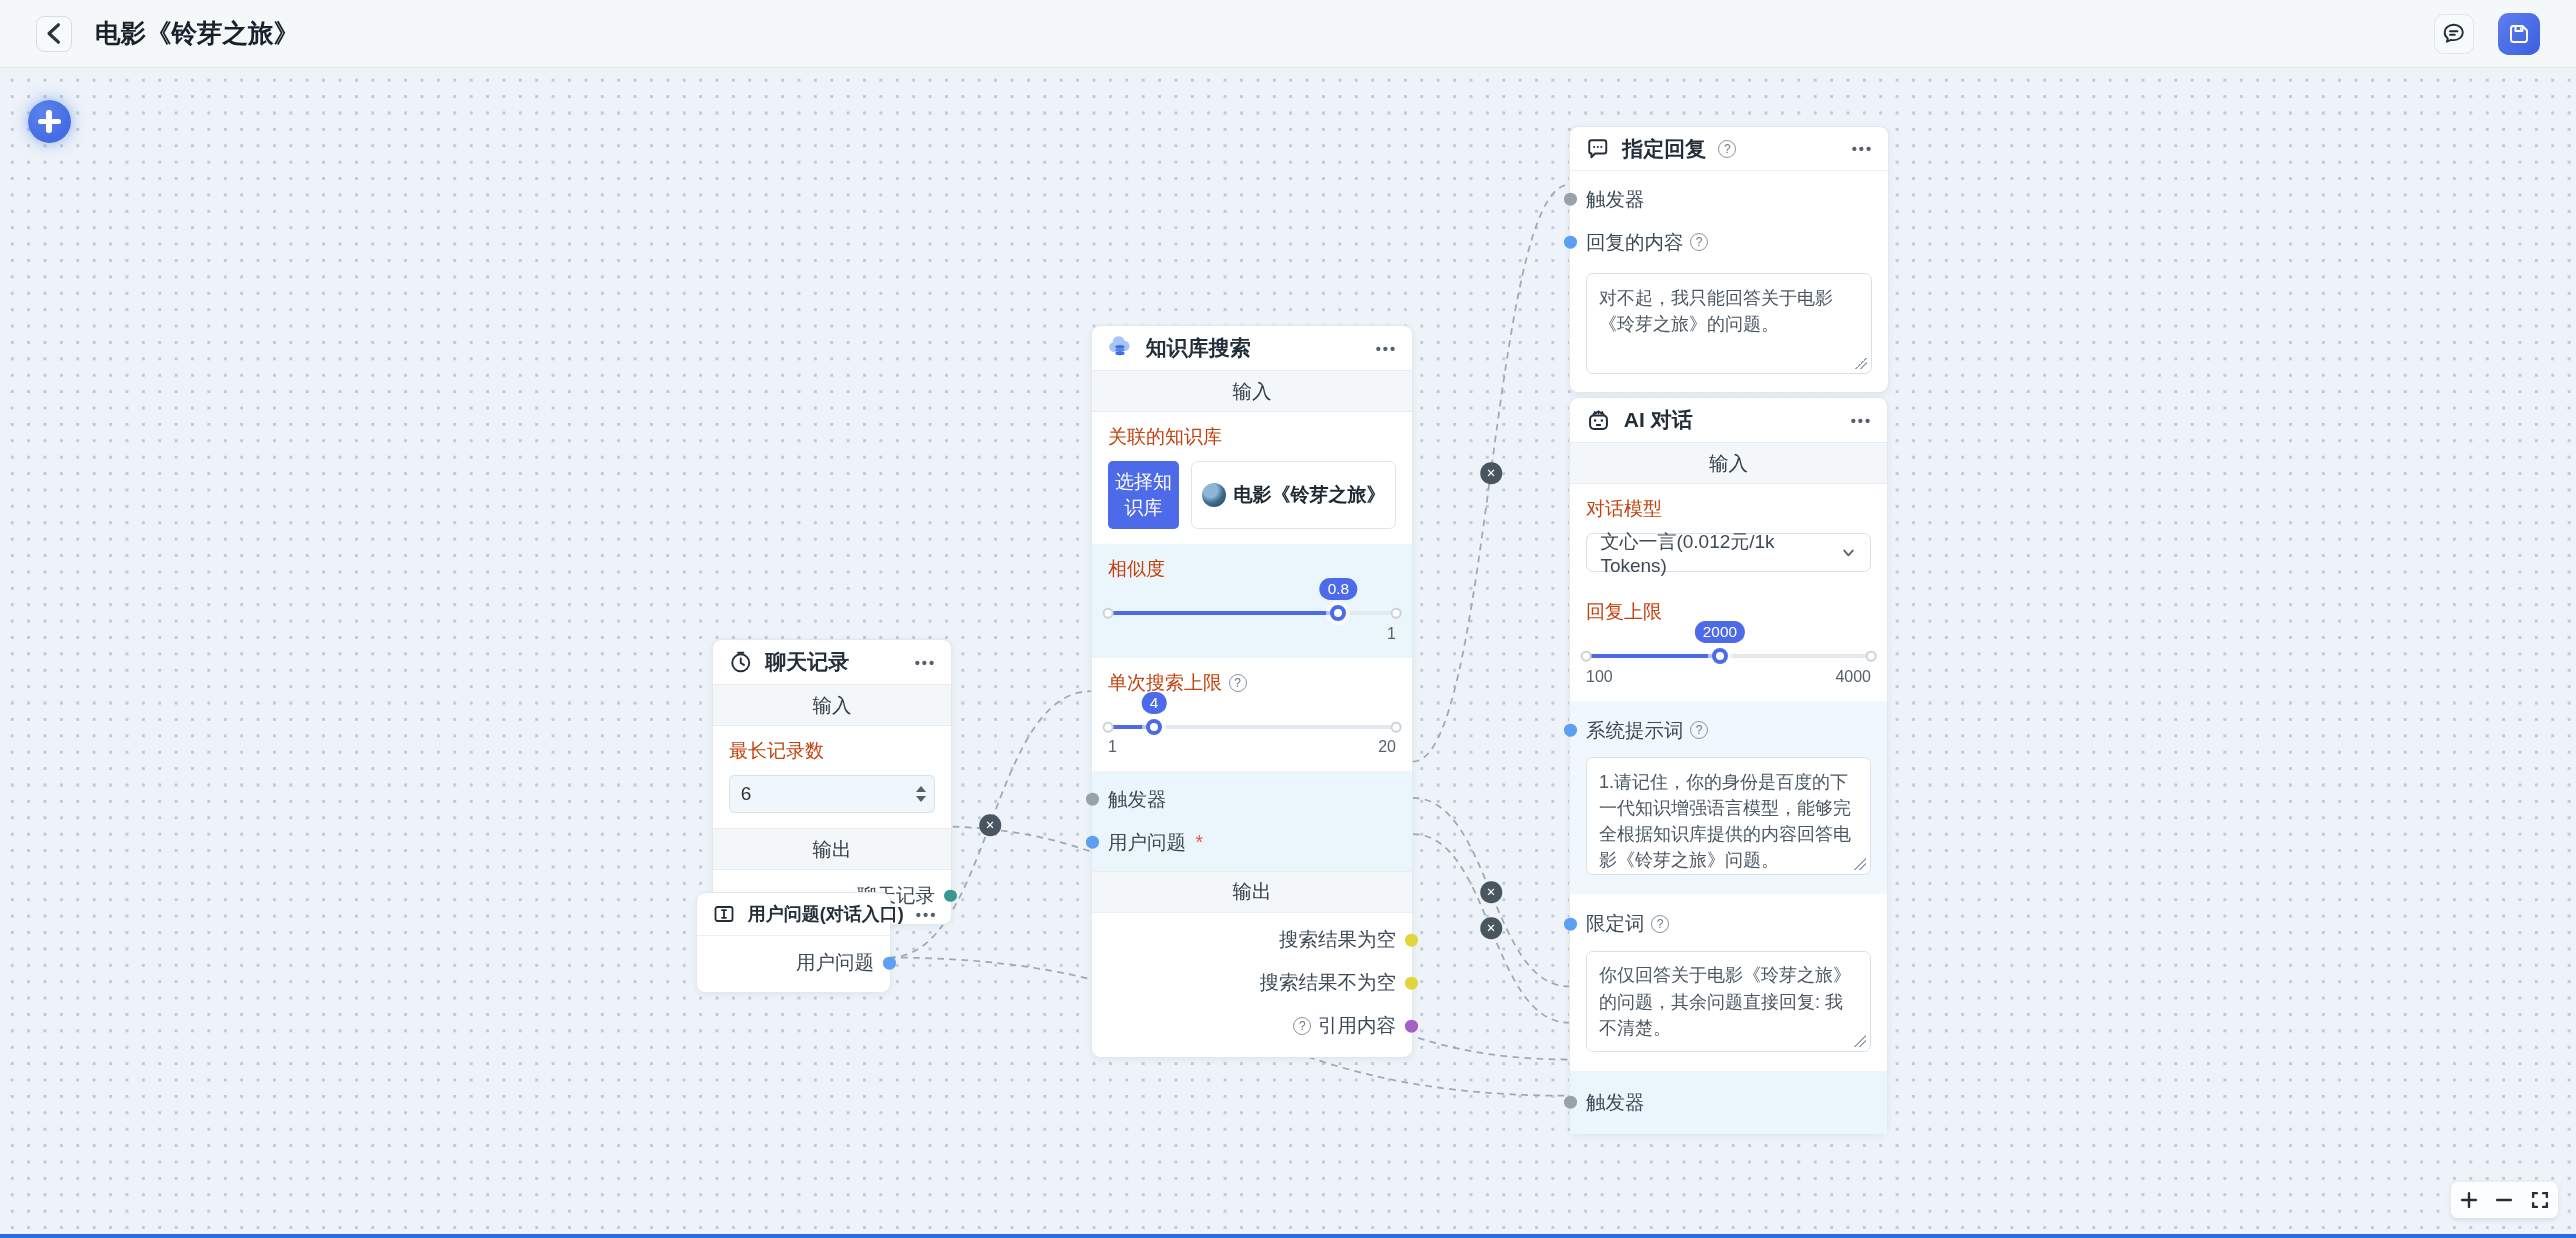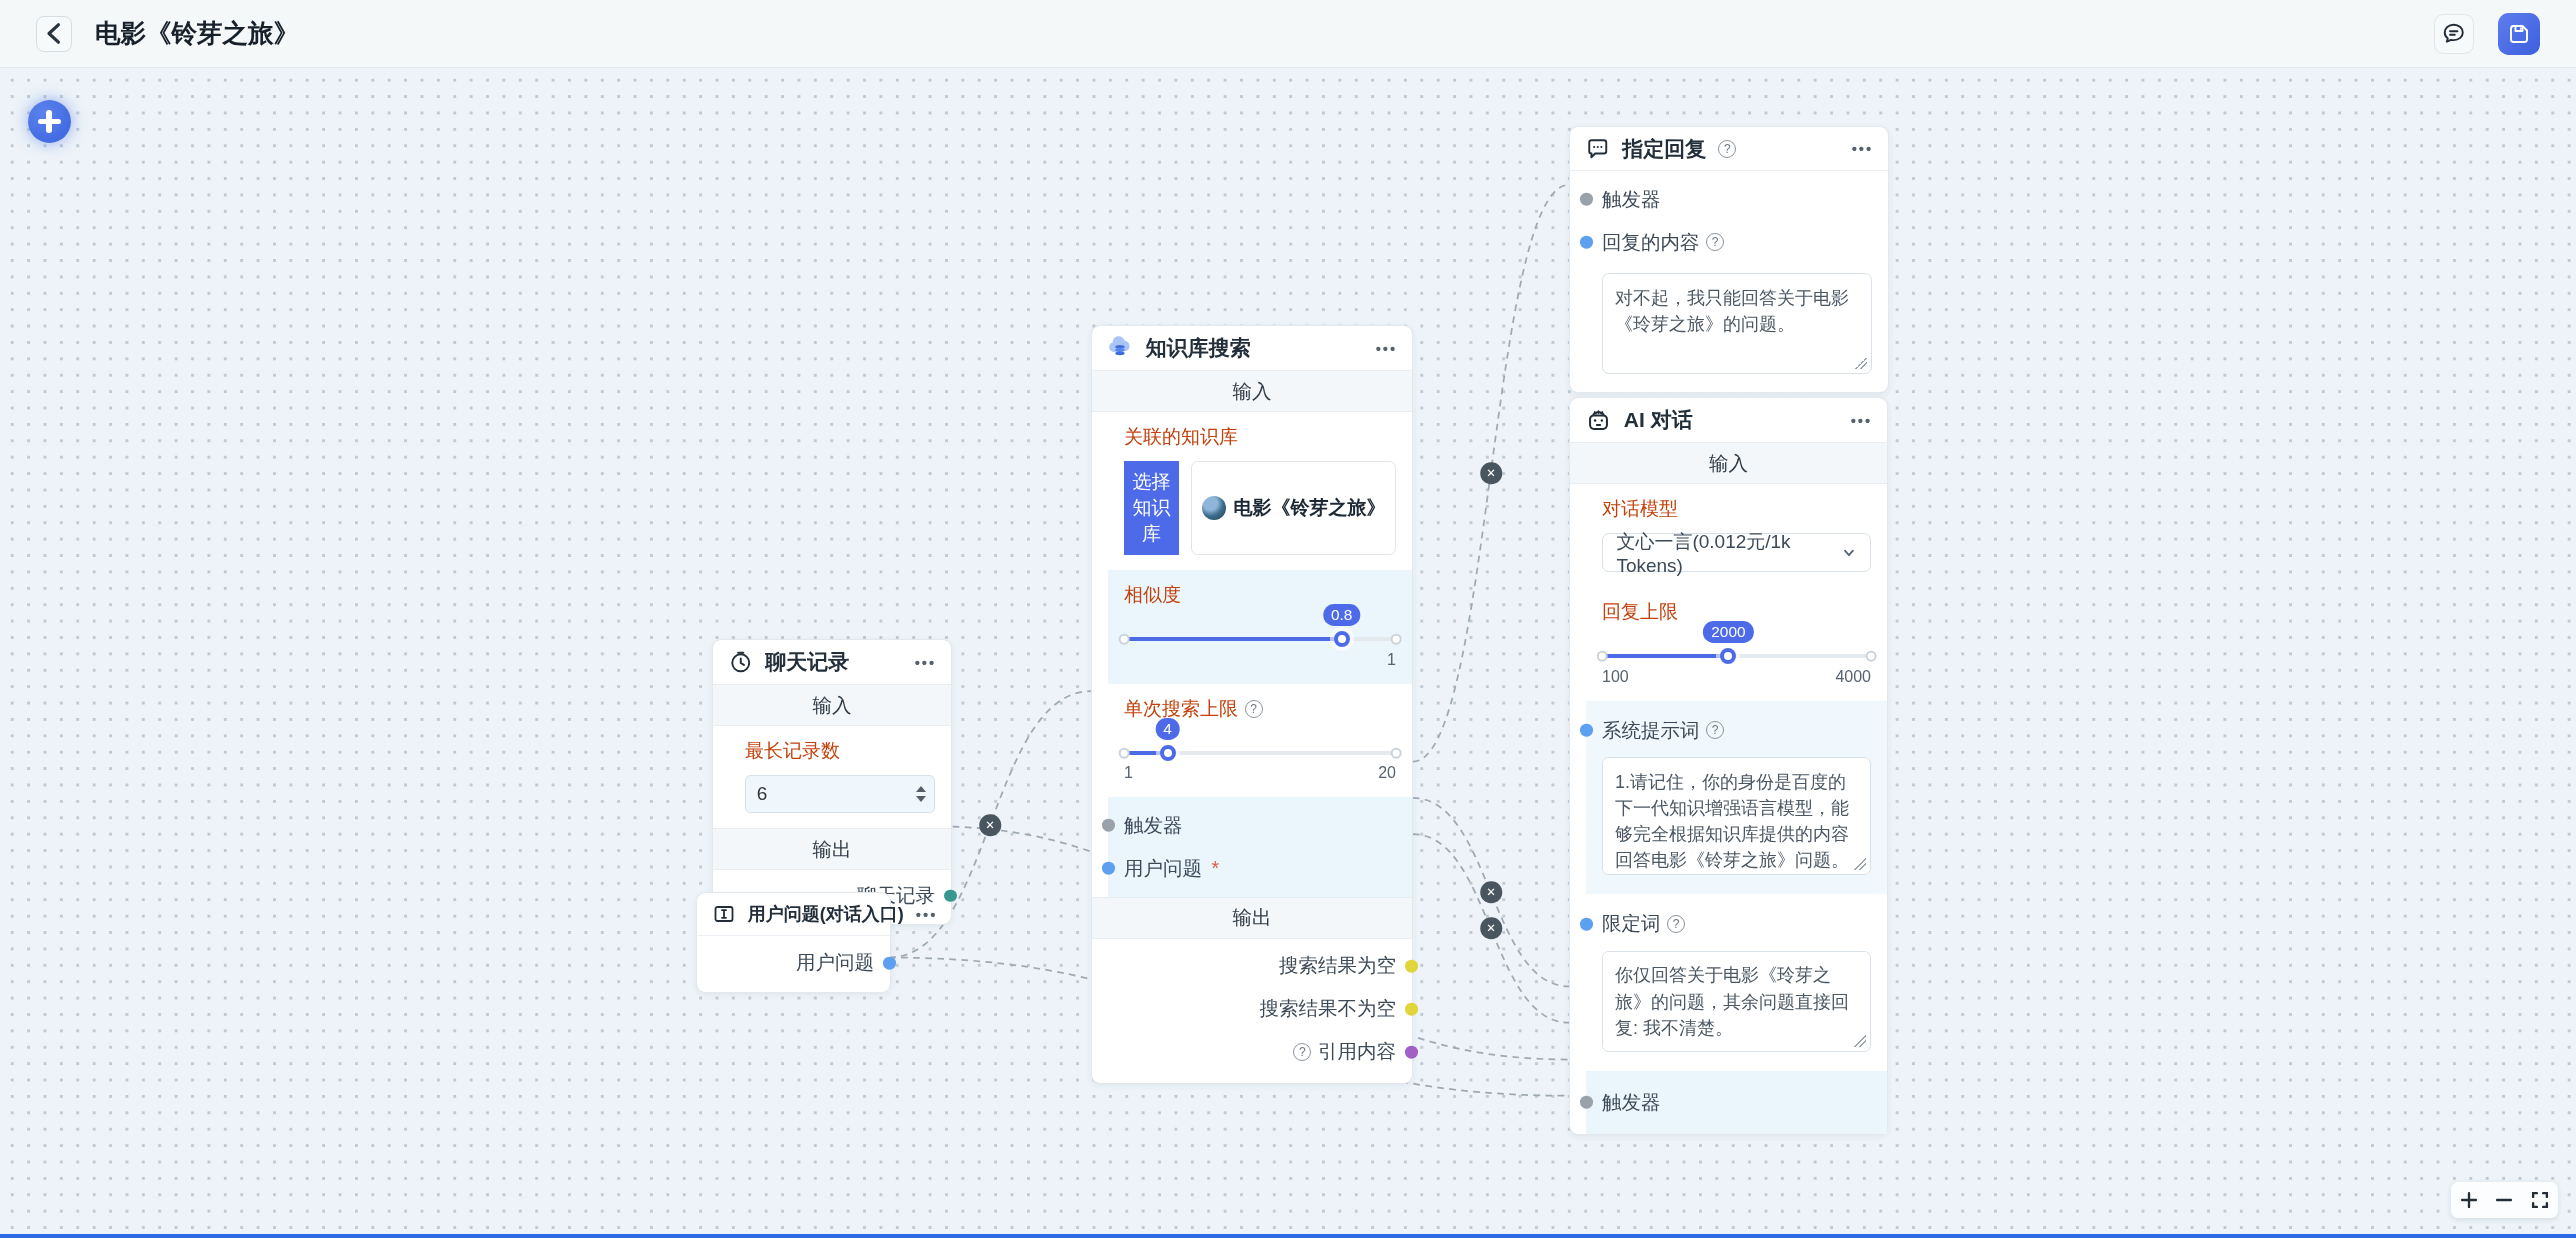--- a/index.html
+++ b/index.html
@@ -45,21 +45,21 @@
   
   .node { position:absolute; background:#fff; border:1.3px solid #E2E8EE; border-radius:9.4px;
     box-shadow:0 2px 6.7px rgba(40,70,100,.07); z-index:10; }
   .node-header { display:flex; align-items:center; gap:12px; padding:10.7px 14.8px; height:44px; }
   .node-title { font-size:21px; font-weight:600; color:#222E3A; white-space:nowrap; }
   .menu-dots { margin-left:auto; color:#55606B; cursor:pointer; font-weight:700; letter-spacing:2px;
     font-size:20px; line-height:6.7px; }
   .menu-dots::before { content:"•••"; font-size:14.8px; }
   .band { background:#F3F7F9; border-top:1.3px solid #E7EDF1; border-bottom:1.3px solid #E7EDF1;
     text-align:center; font-size:19.5px; color:#2F3B47; padding:6.7px 0; }
-  .sec { padding:12px 16px 14.8px 16px; position:relative;margin-left:16px; }
+  .sec { padding:12px 16px 14.8px 16px; position:relative; }
   .sec-blue { background:#EAF5FC; }
   .sec-blue-light { background:#F0F8FE; }
   .field-label { font-size:19px; color:#c2410c; display:flex; align-items:center; gap:6.7px; }
 
   .qmark { display:inline-flex; width:18px; height:18px; border:1.3px solid #8B959E; border-radius:50%;
     color:#6C7680; font-size:12px; align-items:center; justify-content:center; flex:none; }
   .qmark::before { content:"?"; }
   .req { color:#E25B4A; margin-left:2.7px; }
 
   
@@ -103,21 +103,21 @@
   .num-input { margin-top:10.7px; height:38px; background:#EFF7FD; border:1.3px solid #D9E1E8;
     border-radius:5.4px; display:flex; align-items:center; padding:0 10.7px; font-size:19px; color:#333;
     position:relative; cursor:text; }
   .spinner { position:absolute; right:8px; top:0; bottom:0; display:flex; flex-direction:column;
     justify-content:center; gap:4px; }
   .spin-up, .spin-down { width:0; height:0; border-left:5.4px solid transparent; border-right:5.4px solid transparent; cursor:pointer; }
   .spin-up { border-bottom:6.7px solid #555F69; }
   .spin-down { border-top:6.7px solid #555F69; }
 
   .kb-row { display:flex; gap:12px; margin-top:10.7px; align-items:stretch; }
-  .kb-select-btn { flex:1.1; background:#4D6BE8; color:#fff; border:none; border-radius:0;
+  .kb-select-btn { flex:1.1; background:#4D6BE8; color:#fff; border:none; border-radius:5px;
     font-size:19px; padding:8px 0; cursor:pointer; font-family:inherit; }
   .kb-chip { flex:1; background:#fff; border:1.3px solid #DFE5EB; border-radius:6.7px; display:flex;
     align-items:center; gap:8px; padding:4px 9.4px; cursor:pointer; }
   .kb-avatar { width:24px; height:24px; border-radius:50%; flex:none;
     background:radial-gradient(circle at 35% 30%,#8FB6D9 0 30%,#3E6E8E 55%,#1E3A52 100%); }
   .kb-chip-label { font-size:19px; font-weight:700; color:#1C2833; white-space:nowrap; }
 
   
   .zoombar { position:absolute; left:2451px; top:1114px; width:107px; height:36px; background:#FCFDFE;
     border-radius:6.7px; box-shadow:0 1.3px 5.4px rgba(40,70,100,.12); display:flex; align-items:center;

